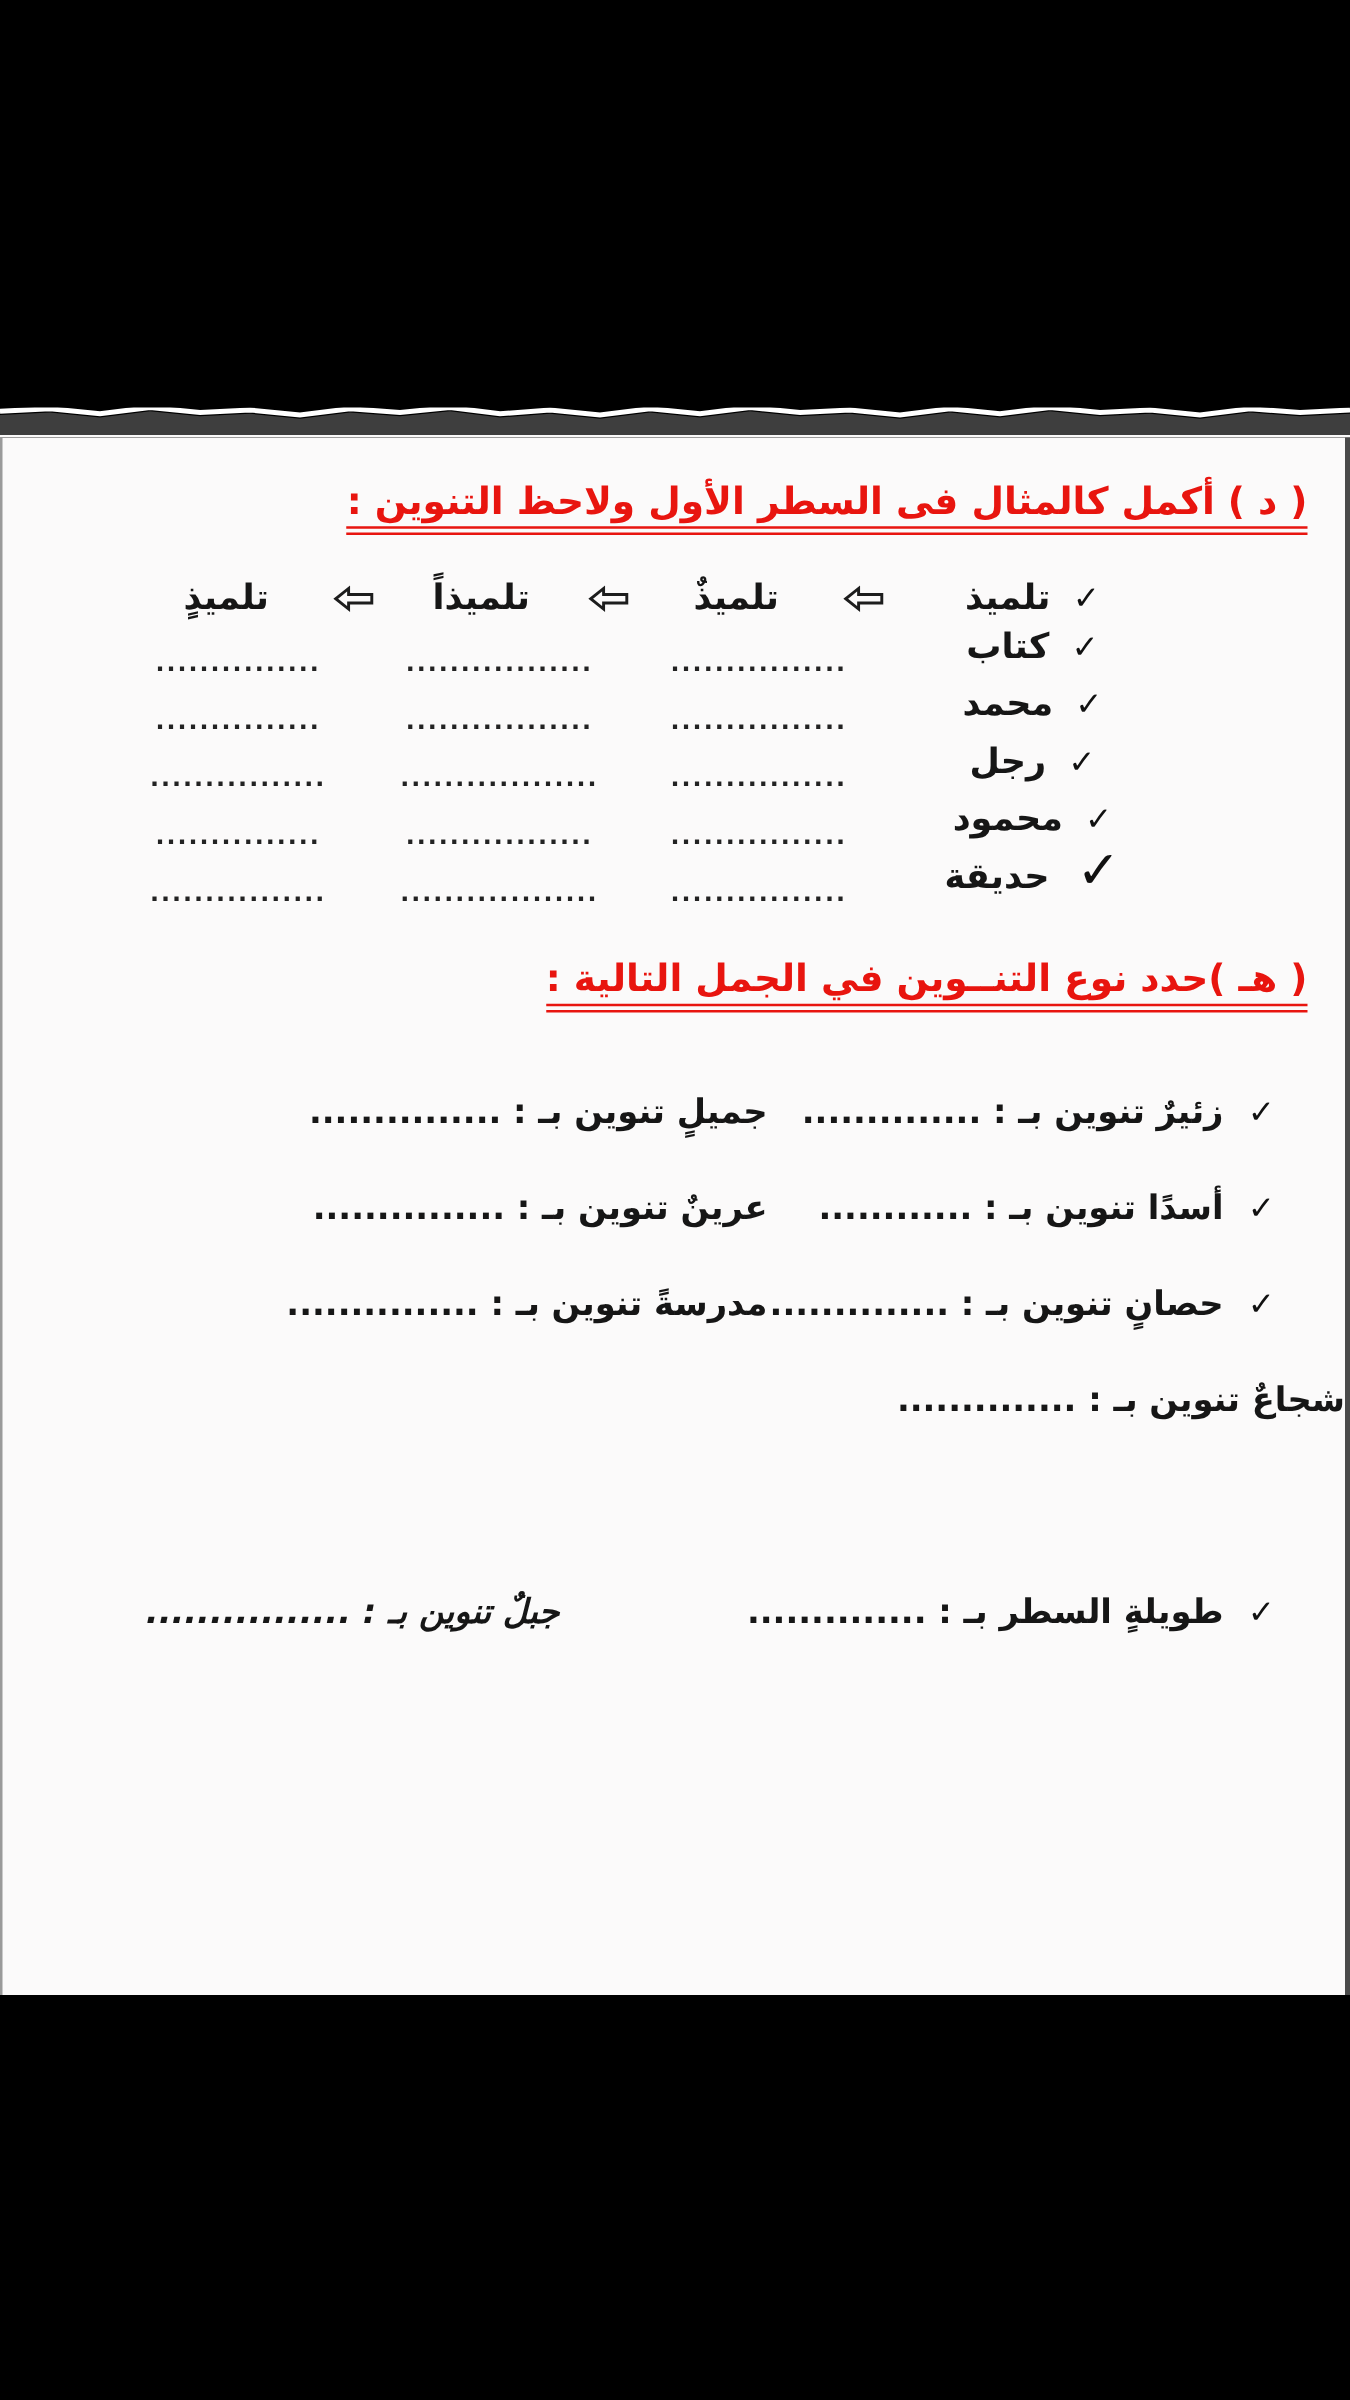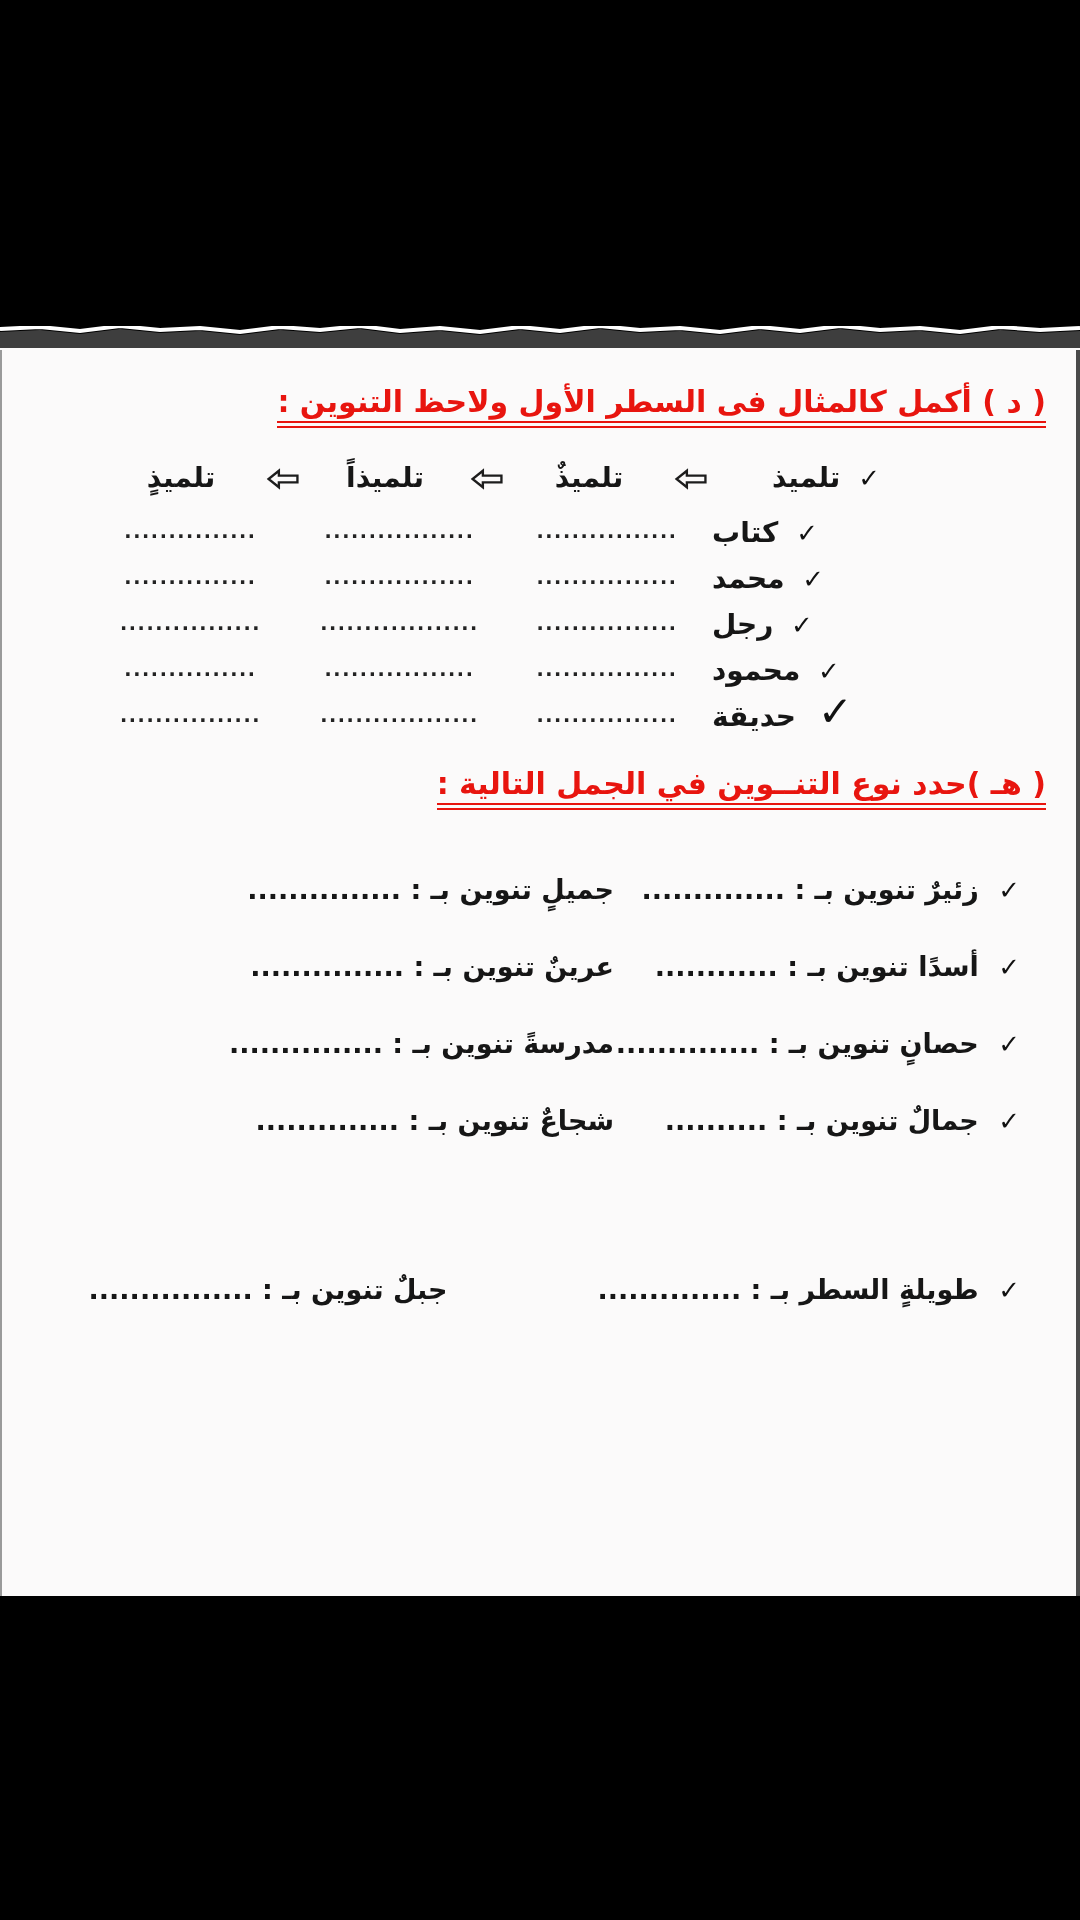--- a/index.html
+++ b/index.html
@@ -55,24 +55,23 @@
   .exd-example .d-cell{width:162px;text-align:center;white-space:nowrap;}
 
   .exd-row{
     display:grid;
     direction:rtl;
     grid-template-columns:228px 210px 205px 213px;
     height:46px;
     align-items:start;
   }
   .exd-row .word-cell{
-    text-align:left;
+    text-align:center;
     white-space:nowrap;
     line-height:34px;
-    margin-top:16px;
   }
   .exd-row .dots-cell{
     text-align:center;
     margin-top:20px;
   }
   .check{
     font-weight:bold;
     font-size:26px;
     color:#111;
     padding-left:8px;
@@ -99,21 +98,21 @@
     margin-bottom:46px;
     align-items:baseline;
   }
   .exh-item{white-space:nowrap;}
   .exh-right{
     flex:0 0 462px;
     box-sizing:border-box;
     padding-right:56px;
   }
   .exh-left{flex:1;}
-  .exh-left.shifted{padding-right:150px;}
+  .exh-left.shifted{padding-right:150px;font-style:italic;}
   .exh-item .check{padding-left:10px;}
 </style>
 </head>
 <body>
 
 <div class="screen">
 
   <div class="top-black"></div>
 
   <div class="torn-strip">
@@ -233,24 +232,20 @@
 
       <div class="exh-row">
         <span class="exh-item exh-right">
           <span class="check">✓</span>
           <span>حصانٍ تنوين بـ : ..............</span>
         </span>
         <span class="exh-item exh-left">مدرسةً تنوين بـ : ...............</span>
       </div>
 
       <div class="exh-row">
-        <span class="exh-item exh-right">
-          <span class="check">✓</span>
-          <span>جمالٌ تنوين بـ : ..........</span>
-        </span>
         <span class="exh-item exh-left">شجاعٌ تنوين بـ : ..............</span>
       </div>
 
       <div class="exh-row">
       </div>
 
       <div class="exh-row">
       </div>
 
       <div class="exh-row">

